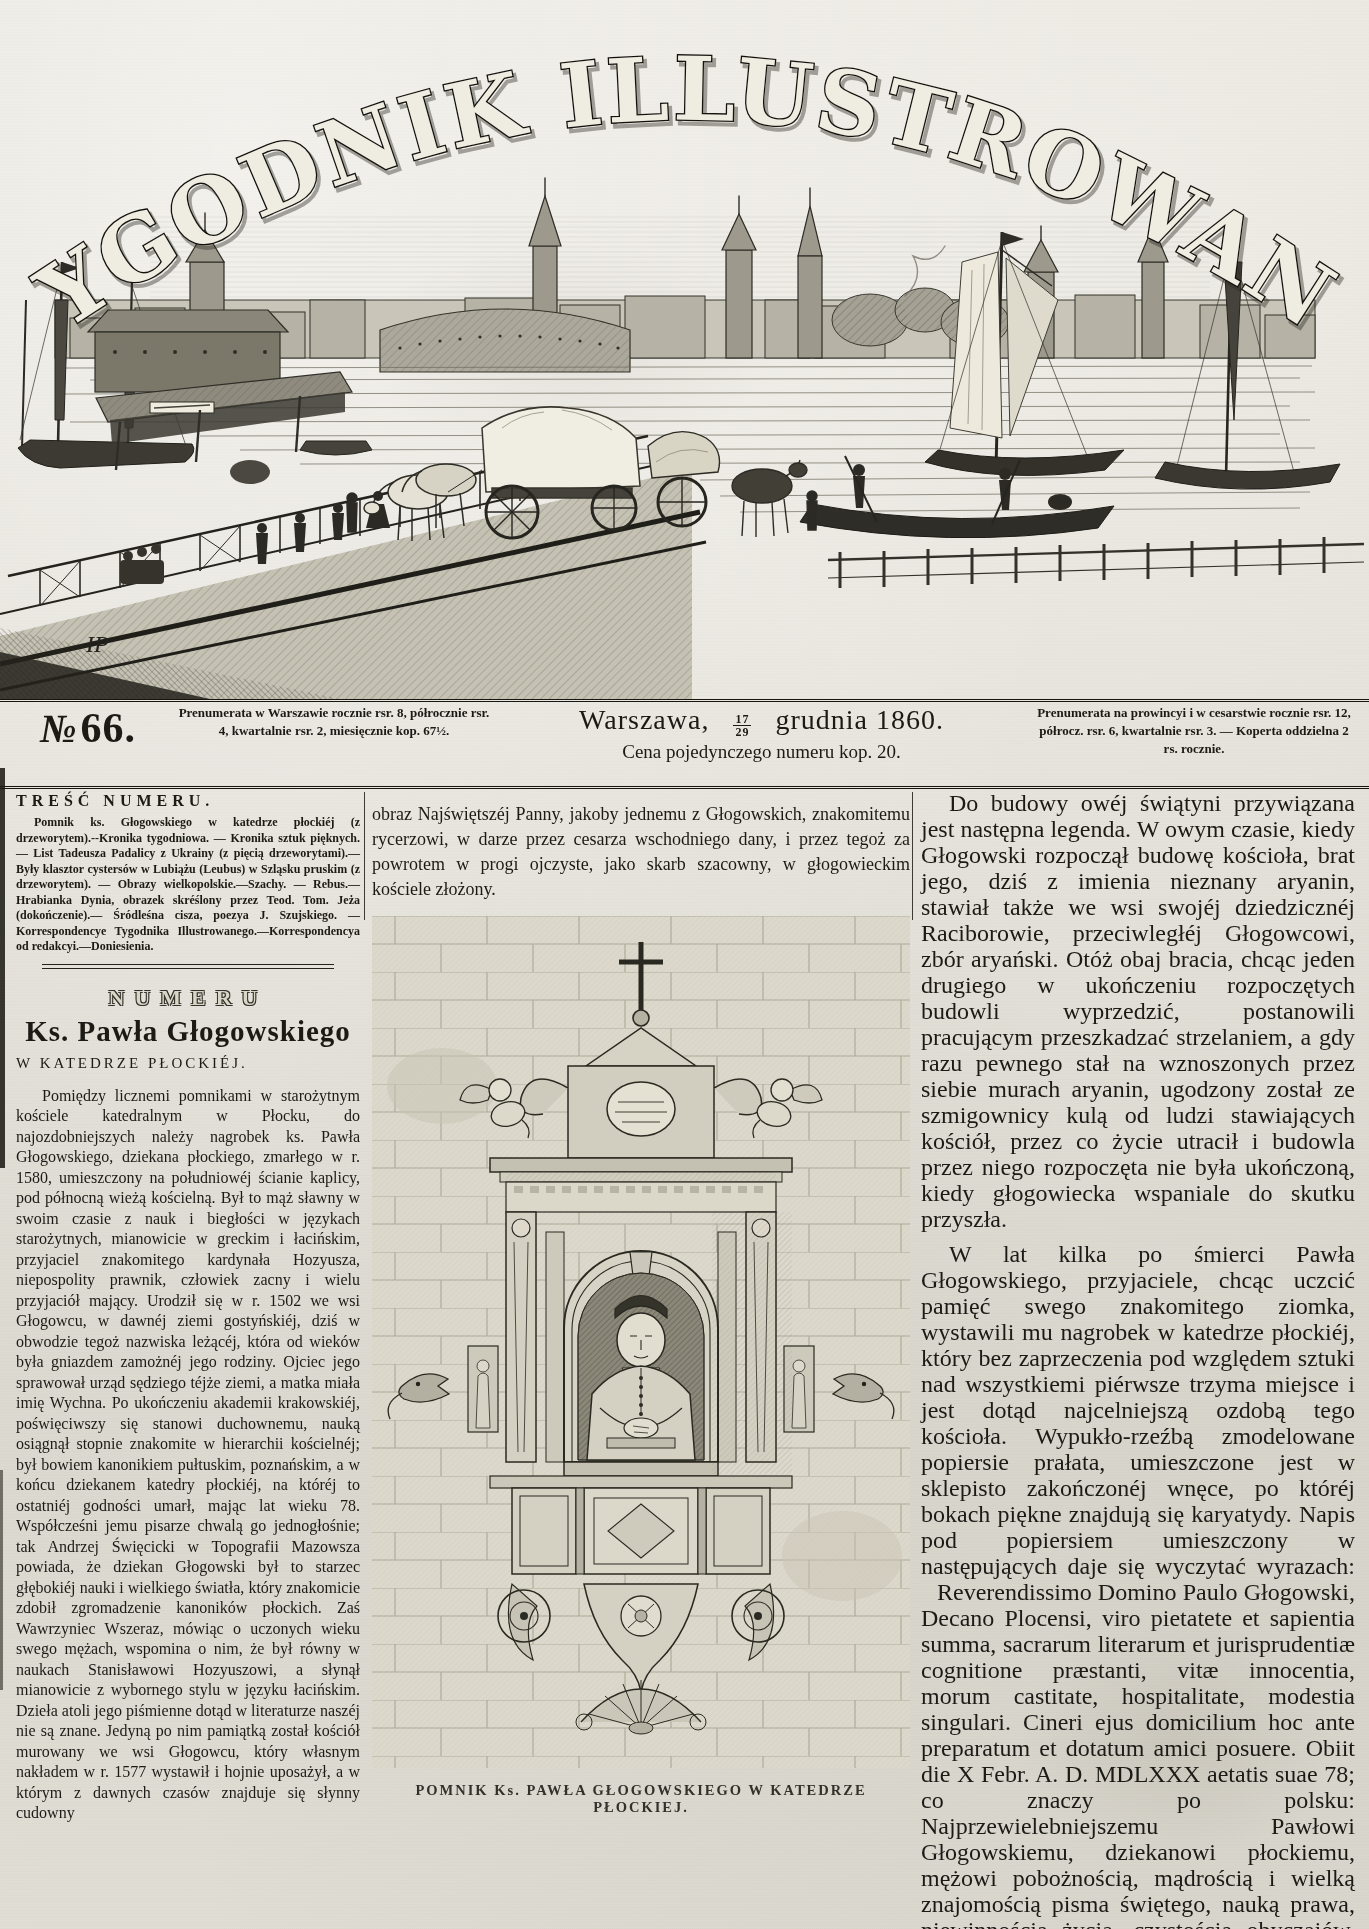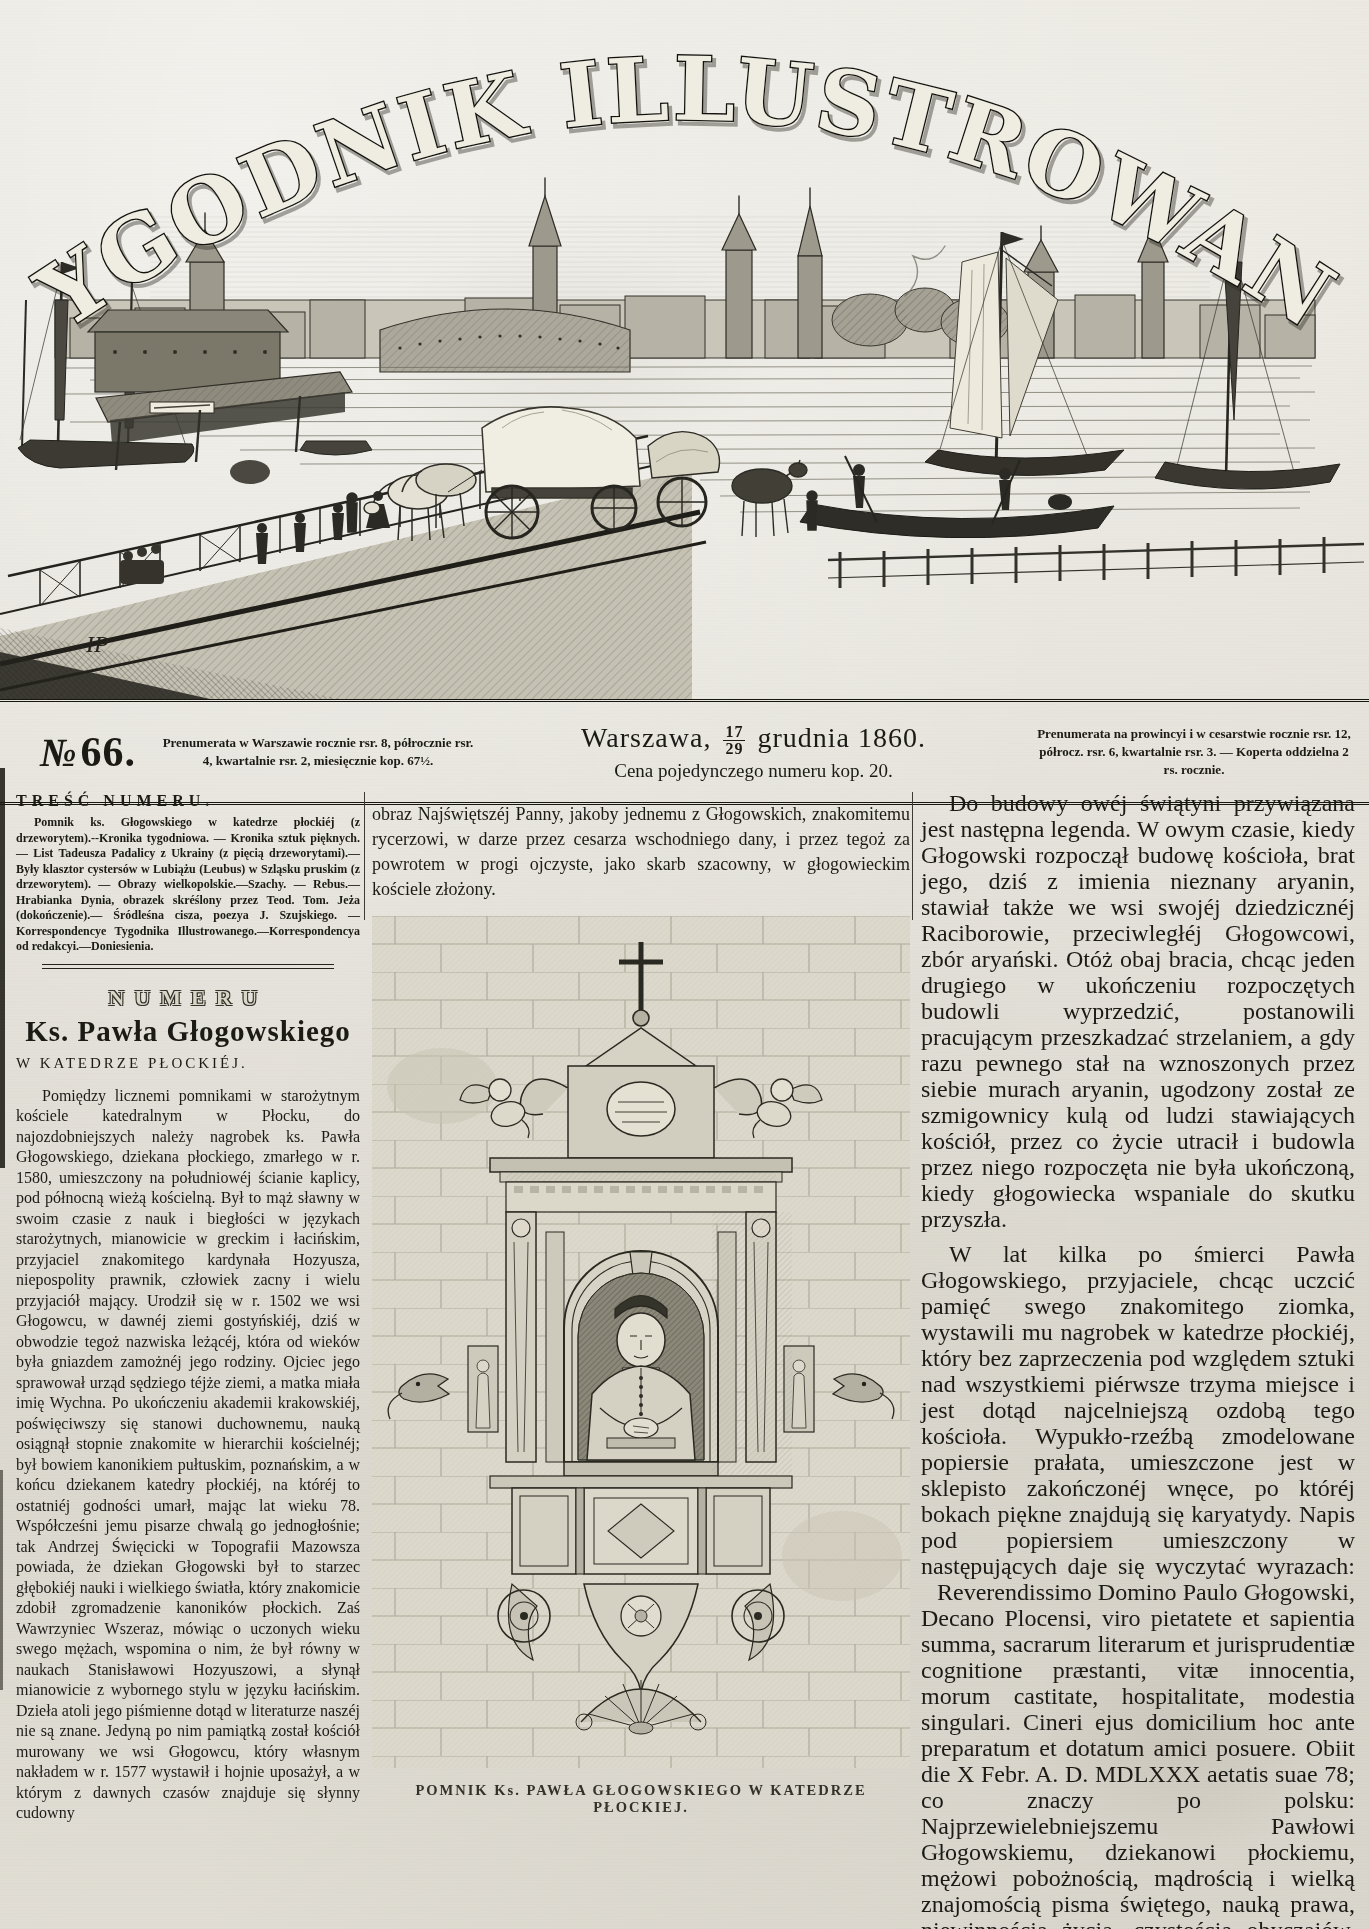--- a/index.html
+++ b/index.html
@@ -18,32 +18,32 @@
   .stain{position:absolute;pointer-events:none;}
 
   
   #masthead{position:absolute;top:0;left:0;}
   .title-text{font-family:"DejaVu Serif","Liberation Serif",serif;font-weight:bold;font-size:88px;letter-spacing:3px;}
   .title-main{fill:#efece2;stroke:#12110c;stroke-width:2.6px;paint-order:stroke;}
   .title-shadow{fill:none;stroke:#2a2820;stroke-width:4px;opacity:.4;}
 
   
   #info-bar{
-    position:absolute;top:699px;left:0;width:1369px;height:106px;box-sizing:border-box;
+    position:absolute;top:699px;left:0;width:1369px;height:90px;box-sizing:border-box;
     border-top:3px double #16150f;border-bottom:3px double #16150f;
-    display:flex;align-items:center;padding:2px 14px;gap:0;
+    display:flex;align-items:flex-start;padding:2px 14px;gap:16px;
   }
   .issue-cell{width:148px;text-align:center;white-space:nowrap;}
   .issue-sign{font-style:italic;font-weight:bold;font-size:40px;}
   .issue-num{font-weight:bold;font-size:42px;letter-spacing:1px;}
   .terms{width:312px;text-align:center;font-weight:bold;font-size:13px;line-height:1.4;}
   .terms-right{width:322px;}
   .center-cell{flex:1;text-align:center;}
   .city-date{font-size:28px;letter-spacing:1px;}
-  .frac{display:inline-block;vertical-align:-7px;font-size:16px;line-height:1;margin:0 4px;font-weight:bold;}
+  .frac{display:inline-block;vertical-align:-7px;font-size:12px;line-height:1;margin:0 16px;font-weight:bold;}
   .frac .top{display:block;border-bottom:1px solid #1b1a15;padding:0 2px;}
   .frac .bot{display:block;padding:0 2px;}
   .price-line{font-size:19px;margin-top:3px;}
   .volume-cell{width:168px;text-align:center;font-size:42px;font-weight:bold;letter-spacing:2px;font-family:"DejaVu Serif",serif;}
 
   
   .vrule{position:absolute;width:1px;background:#3c3b33;}
   #col-left{position:absolute;left:16px;top:788px;width:344px;}
   #col-mid{position:absolute;left:372px;top:788px;width:538px;}
   #col-right{position:absolute;left:921px;top:788px;width:434px;}

